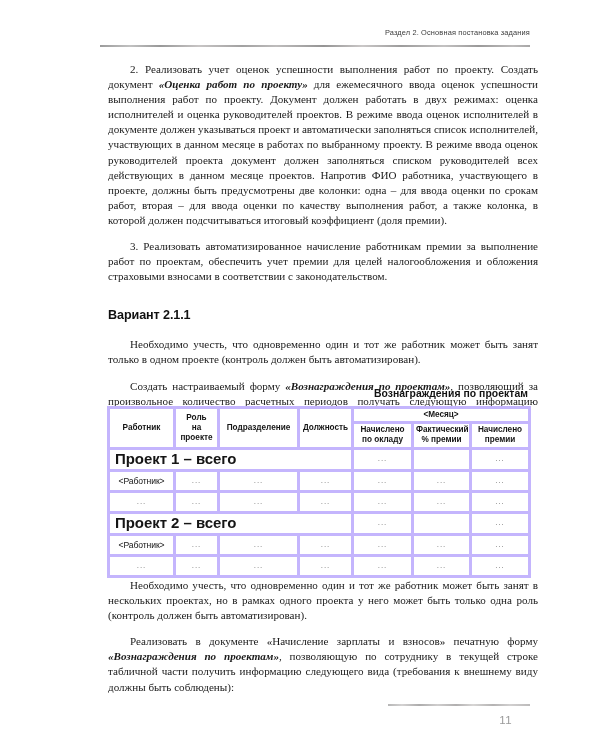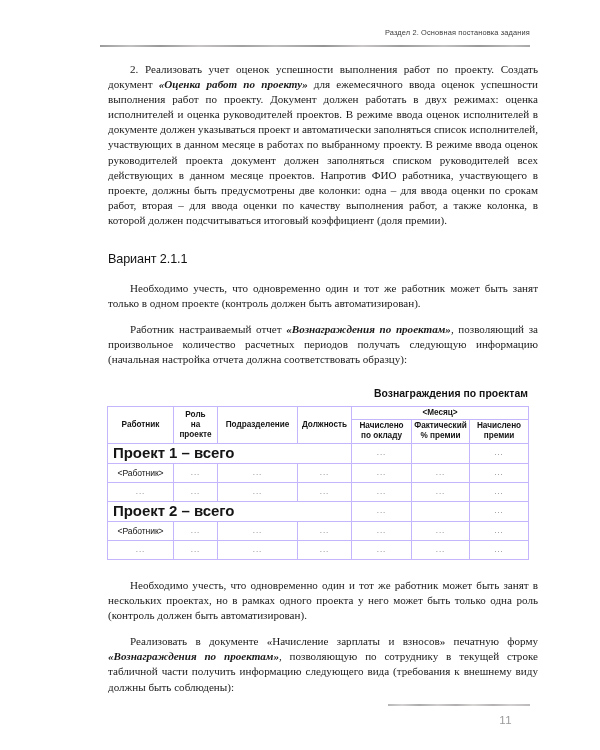--- a/index.html
+++ b/index.html
@@ -70,21 +70,21 @@
   p.body + p.body { margin-top: 11px; }
 
   .bi {
     font-weight: bold;
     font-style: italic;
   }
 
   h2.variant {
     font-family: "Liberation Sans", "DejaVu Sans", sans-serif;
     font-size: 12.6px;
-    font-weight: normal;
+    font-weight: bold;
     color: #111111;
     margin: 0;
     letter-spacing: -0.1px;
   }
 
   .sp-before-variant { height: 24px; }
   .sp-after-variant { height: 15px; }
 
   
   .table-block {
@@ -106,21 +106,21 @@
   table.report {
     border-collapse: collapse;
     width: 421px;
     table-layout: fixed;
     font-family: "Liberation Sans", "DejaVu Sans", sans-serif;
     font-size: 8.2px;
     color: #151515;
   }
   table.report th,
   table.report td {
-    border: 1px solid #c4b5fd;
+    border: 3px solid #c4b5fd;
     padding: 1px 2px;
     text-align: center;
     vertical-align: middle;
     line-height: 10.2px;
   }
   table.report th {
     font-weight: bold;
     background: #ffffff;
   }
   table.report td.dots {
@@ -180,30 +180,31 @@
 
 <div class="page">
 
   <div class="running-header">Раздел 2. Основная постановка задания</div>
   <div class="header-rule"></div>
 
   <div class="content">
 
     <p class="body"><span>2.  Реализовать учет оценок успешности выполнения работ по проекту. Создать документ </span><span class="bi">«Оценка работ по проекту»</span><span> для ежемесячного ввода оценок успешности выполнения работ по проекту. Документ должен работать в двух режимах: оценка исполнителей и оценка руководителей проектов. В режиме ввода оценок исполнителей в документе должен указываться проект и автоматически заполняться список исполнителей, участвующих в данном месяце в работах по выбранному проекту. В режиме ввода оценок руководителей проекта документ должен заполняться списком руководителей всех действующих в данном месяце проектов. Напротив ФИО работника, участвующего в проекте, должны быть предусмотрены две колонки: одна – для ввода оценки по срокам работ, вторая – для ввода оценки по качеству выполнения работ, а также колонка, в которой должен подсчитываться итоговый коэффициент (доля премии).</span></p>
 
+    <p class="body">3.  Реализовать автоматизированное начисление работникам премии за выполнение работ по проектам, обеспечить учет премии для целей налогообложения и обложения страховыми взносами в соответствии с законодательством.</p>
 
     <div class="sp-before-variant"></div>
 
     <h2 class="variant">Вариант 2.1.1</h2>
 
     <div class="sp-after-variant"></div>
 
     <p class="body">Необходимо учесть, что одновременно один и тот же работник может быть занят только в одном проекте (контроль должен быть автоматизирован).</p>
 
-    <p class="body"><span>Работник настраиваемый отчет </span><span class="bi">«Вознаграждения по проектам»</span><span>, позволяющий за произвольное количество расчетных периодов получать следующую информацию (начальная настройка отчета должна соответствовать образцу):</span></p>
+    <p class="body"><span>Создать настраиваемый форму </span><span class="bi">«Вознаграждения по проектам»</span><span>, позволяющий за произвольное количество расчетных периодов получать следующую информацию (начальная настройка отчета должна соответствовать образцу):</span></p>
 
   </div>
 
   <div class="table-block">
 
     <div class="table-title">Вознаграждения по проектам</div>
 
     <table class="report">
       <colgroup>
         <col class="c-worker">

